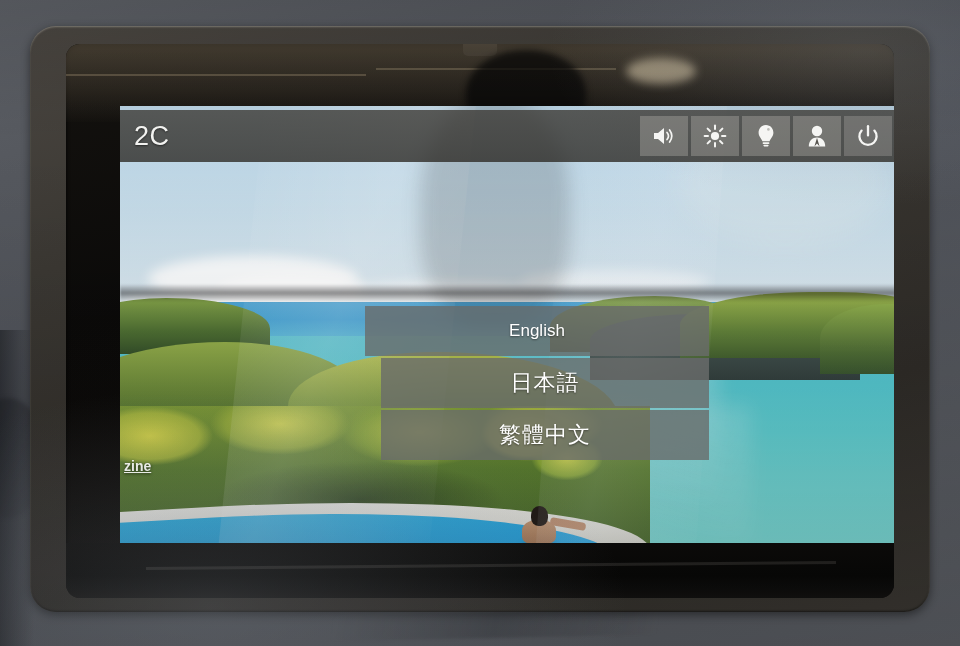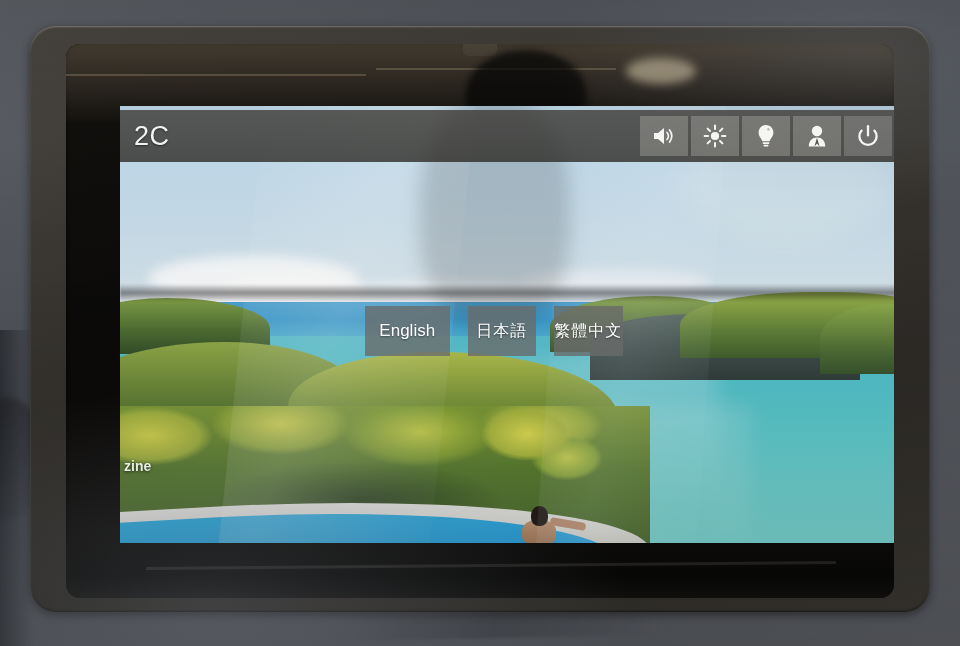--- a/index.html
+++ b/index.html
@@ -374,47 +374,48 @@
   }
   .icon-btn svg { display: block; }
   .icon-btn.power-btn { background: rgba(205,202,196,0.26); }
 
   
   #lang-grid {
     position: absolute;
     left: 245px; top: 200px;
     width: 344px;
     display: grid;
-    grid-template-columns: 1fr 1fr 1fr 1fr;
+    grid-template-columns: 1fr;
     gap: 2px 2px;
     z-index: 5;
   }
   .lang-btn {
     height: 50px;
     background: rgba(105,107,106,0.80);
     color: #ffffff;
     font-size: 17px;
     display: flex;
     align-items: center;
     justify-content: center;
     cursor: pointer;
     text-shadow: 0 1px 2px rgba(0,0,0,0.45);
     user-select: none;
   }
-  .lang-btn.cjk { font-size: 16px; letter-spacing: 1px; margin-left: 16px; }
+  .lang-btn.cjk { font-size: 22px; letter-spacing: 1px; margin-left: 16px; }
 
   
   #caption {
     position: absolute;
     left: 4px; top: 352px;
     color: rgba(255,255,255,0.88);
     font-size: 14px;
     font-weight: bold;
     text-shadow: 0 1px 3px rgba(0,0,0,0.65);
     z-index: 5;
+    text-decoration: underline;
   }
 
   
   .letterbox-bottom {
     position: absolute;
     left: 0; top: 499px;
     width: 828px; height: 55px;
     background: linear-gradient(180deg, #0c0b0a 0%, #080807 60%, #121110 100%);
   }
   .letterbox-seam {

